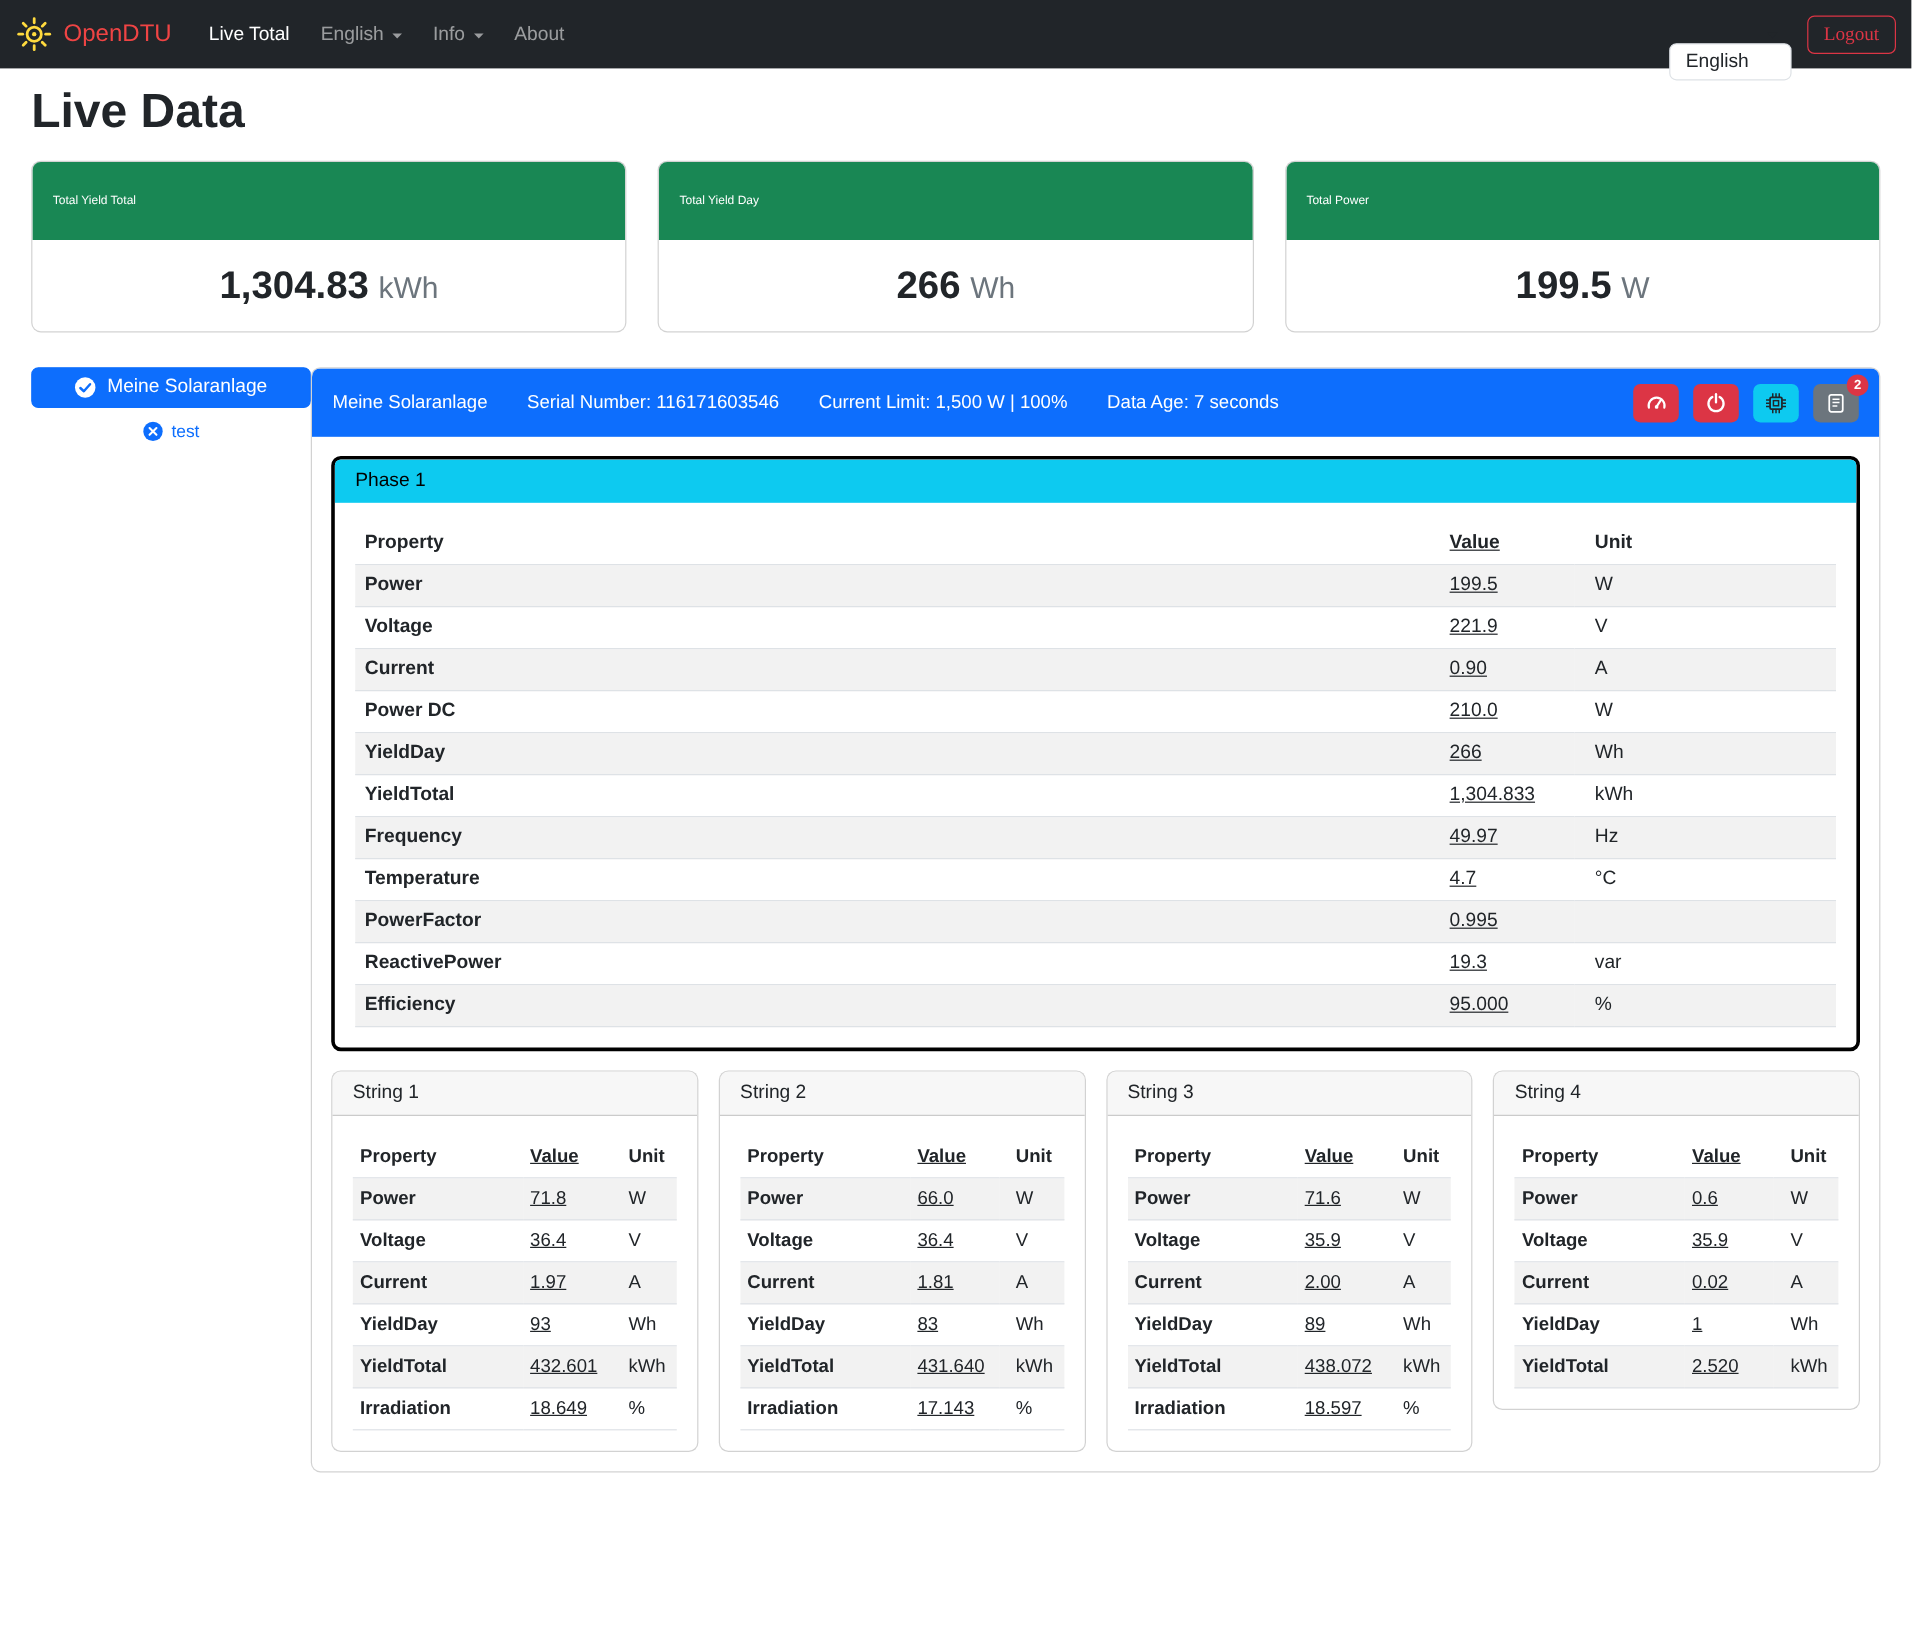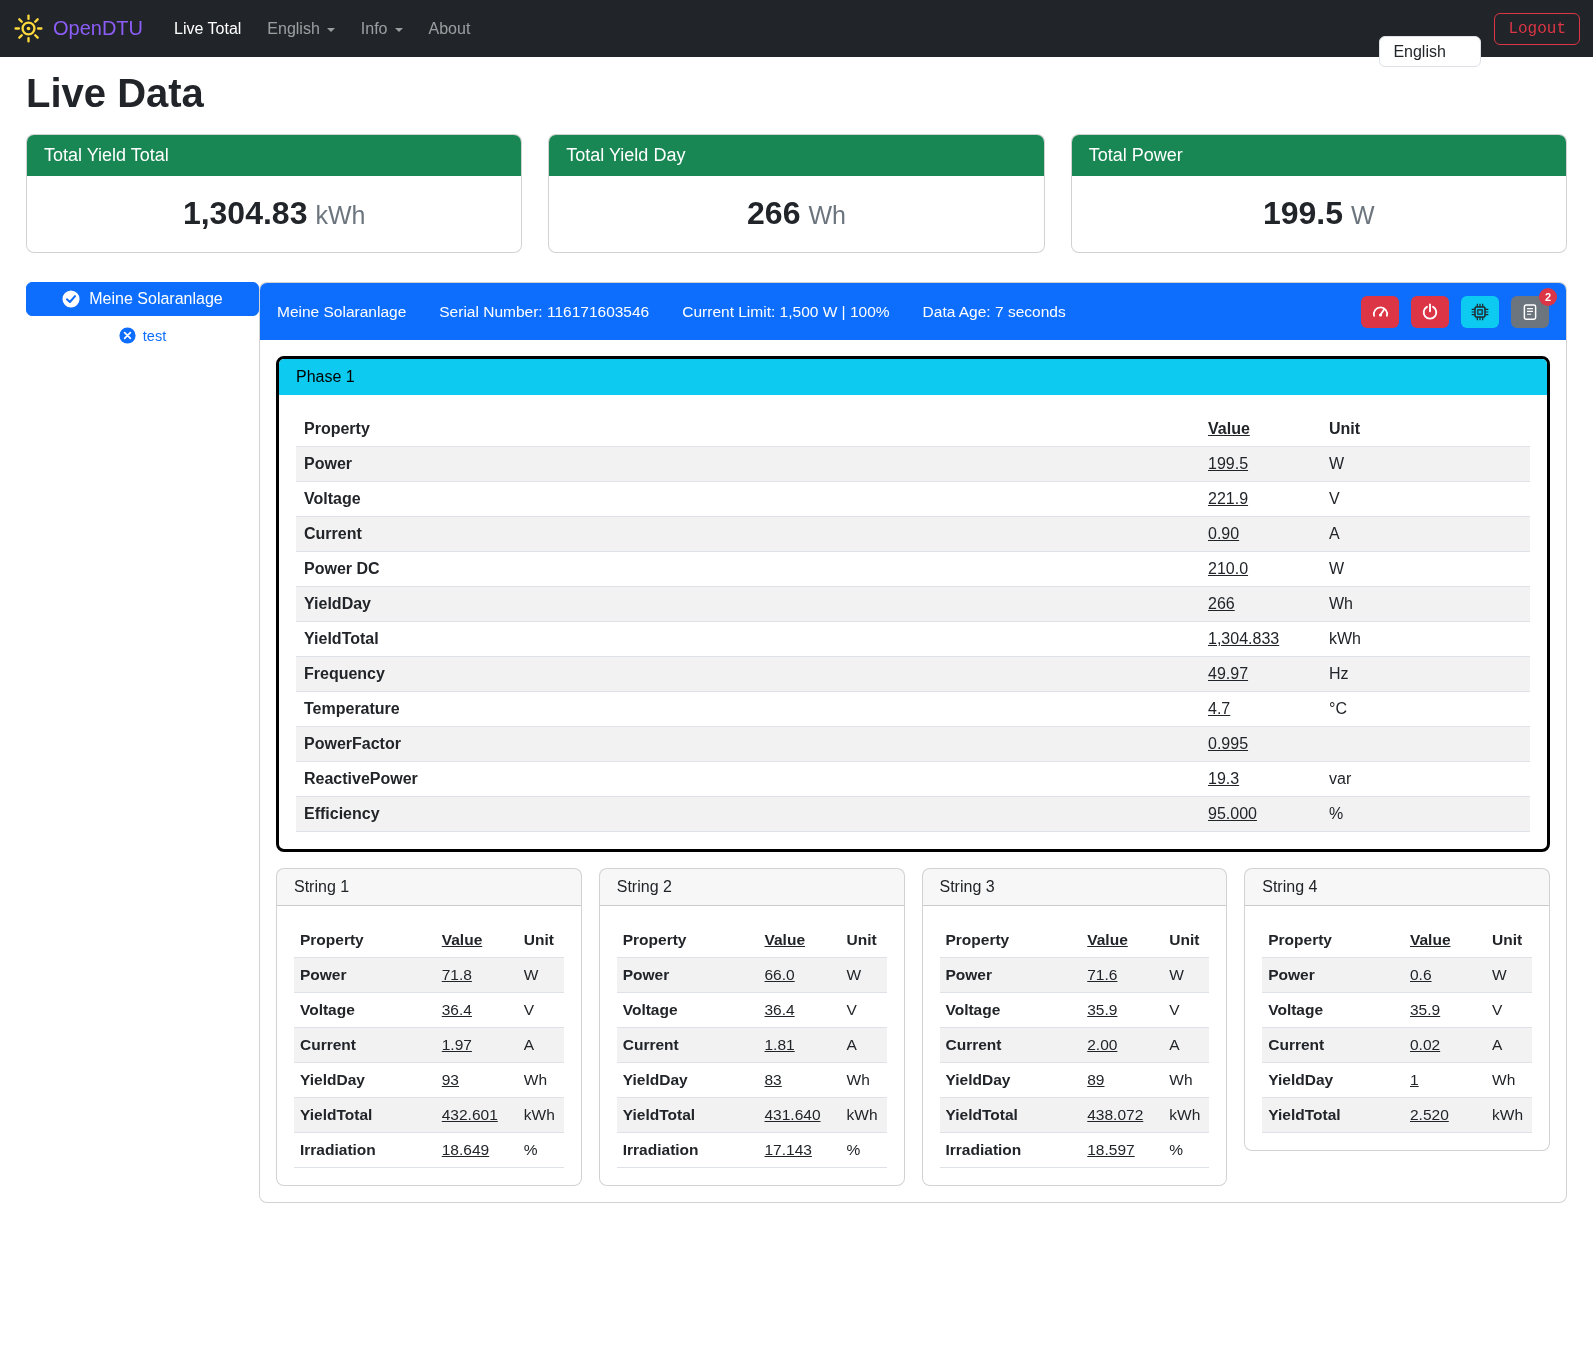--- a/index.html
+++ b/index.html
@@ -5,41 +5,41 @@
   * { box-sizing: border-box; }
   html,body { margin:0; padding:0; }
   body {
     width:1593px; min-height:1359px;
     font-family:"Liberation Sans", sans-serif;
     color:#212529; background:#fff;
   }
 
   
   .navbar { display:flex; align-items:center; background:#212529; height:57px; padding:0 13px; }
-  .brand { display:flex; align-items:center; gap:9px; color:#8b5cf6; font-size:20px; font-weight:500; cursor:pointer; margin-right:18px; text-decoration:none; }
+  .brand { display:flex; align-items:center; gap:9px; color:#ef4444; font-size:20px; font-weight:500; cursor:pointer; margin-right:18px; text-decoration:none; }
   .nav-links { display:flex; align-items:center; }
   .nav-link { color:rgba(255,255,255,.55); font-size:16px; padding:8px 13px; cursor:pointer; display:flex; align-items:center; gap:7px; text-decoration:none; }
   .nav-link.active { color:#fff; }
   .caret { width:0; height:0; border-left:4px solid transparent; border-right:4px solid transparent; border-top:4.5px solid currentColor; display:inline-block; margin-top:3px; }
   .nav-right { margin-left:auto; display:flex; align-items:center; gap:13px; }
   .lang-wrap { position:relative; }
   .lang-select { appearance:none; -webkit-appearance:none; background:#fff; border:1px solid #dee2e6; border-radius:6px; padding:6px 34px 6px 13px; font-size:16px; color:#212529; font-family:inherit; cursor:pointer;margin-top:46px; }
   .lang-chev { position:absolute; right:12px; top:50%; margin-top:-2px; width:0; height:0; border-left:4.5px solid transparent; border-right:4.5px solid transparent; border-top:5.5px solid #212529; pointer-events:none; }
-  .logout-btn { color:#dc3545; border:1px solid #dc3545; background:transparent; border-radius:6px; padding:6px 13px; font-size:16px; cursor:pointer; font-family:Liberation Mono, monospace; }
+  .logout-btn { color:#dc3545; border:1px solid #dc3545; background:transparent; border-radius:6px; padding:6px 13px; font-size:16px; cursor:pointer; font-family:Liberation Serif, serif; }
 
   
   .container { padding:0 26px; }
   .page-title { font-size:40px; font-weight:600; margin:14px 0 18px; }
 
   .card { border:1px solid rgba(0,0,0,.175); border-radius:8px; background:#fff; overflow:hidden; }
 
   
   .summary-row { display:flex; gap:26px; margin-bottom:29px; }
   .summary-card { flex:1; }
-  .summary-head { background:#198754; color:#fff; padding:10px 17px; font-size:18px; }
+  .summary-head { background:#198754; color:#fff; padding:27px 17px; font-size:10px; }
   .summary-body { text-align:center; padding:19px 16px 20px; }
   .summary-value { font-size:32px; font-weight:700; }
   .summary-unit { font-size:25px; color:#6c757d; margin-left:8px; }
 
   
   .main-row { display:flex; align-items:flex-start; padding-bottom:30px; }
   .sidebar { width:233px; flex:none; }
   .inverter-btn { width:100%; background:#0d6efd; border:1px solid #0d6efd; color:#fff; border-radius:6px; padding:7px 12px; font-size:16px; display:flex; align-items:center; justify-content:center; gap:9px; cursor:pointer; font-family:inherit; }
   .test-item { margin-top:11px; display:flex; align-items:center; justify-content:center; gap:7px; color:#0d6efd; font-size:14.5px; cursor:pointer; }
 

